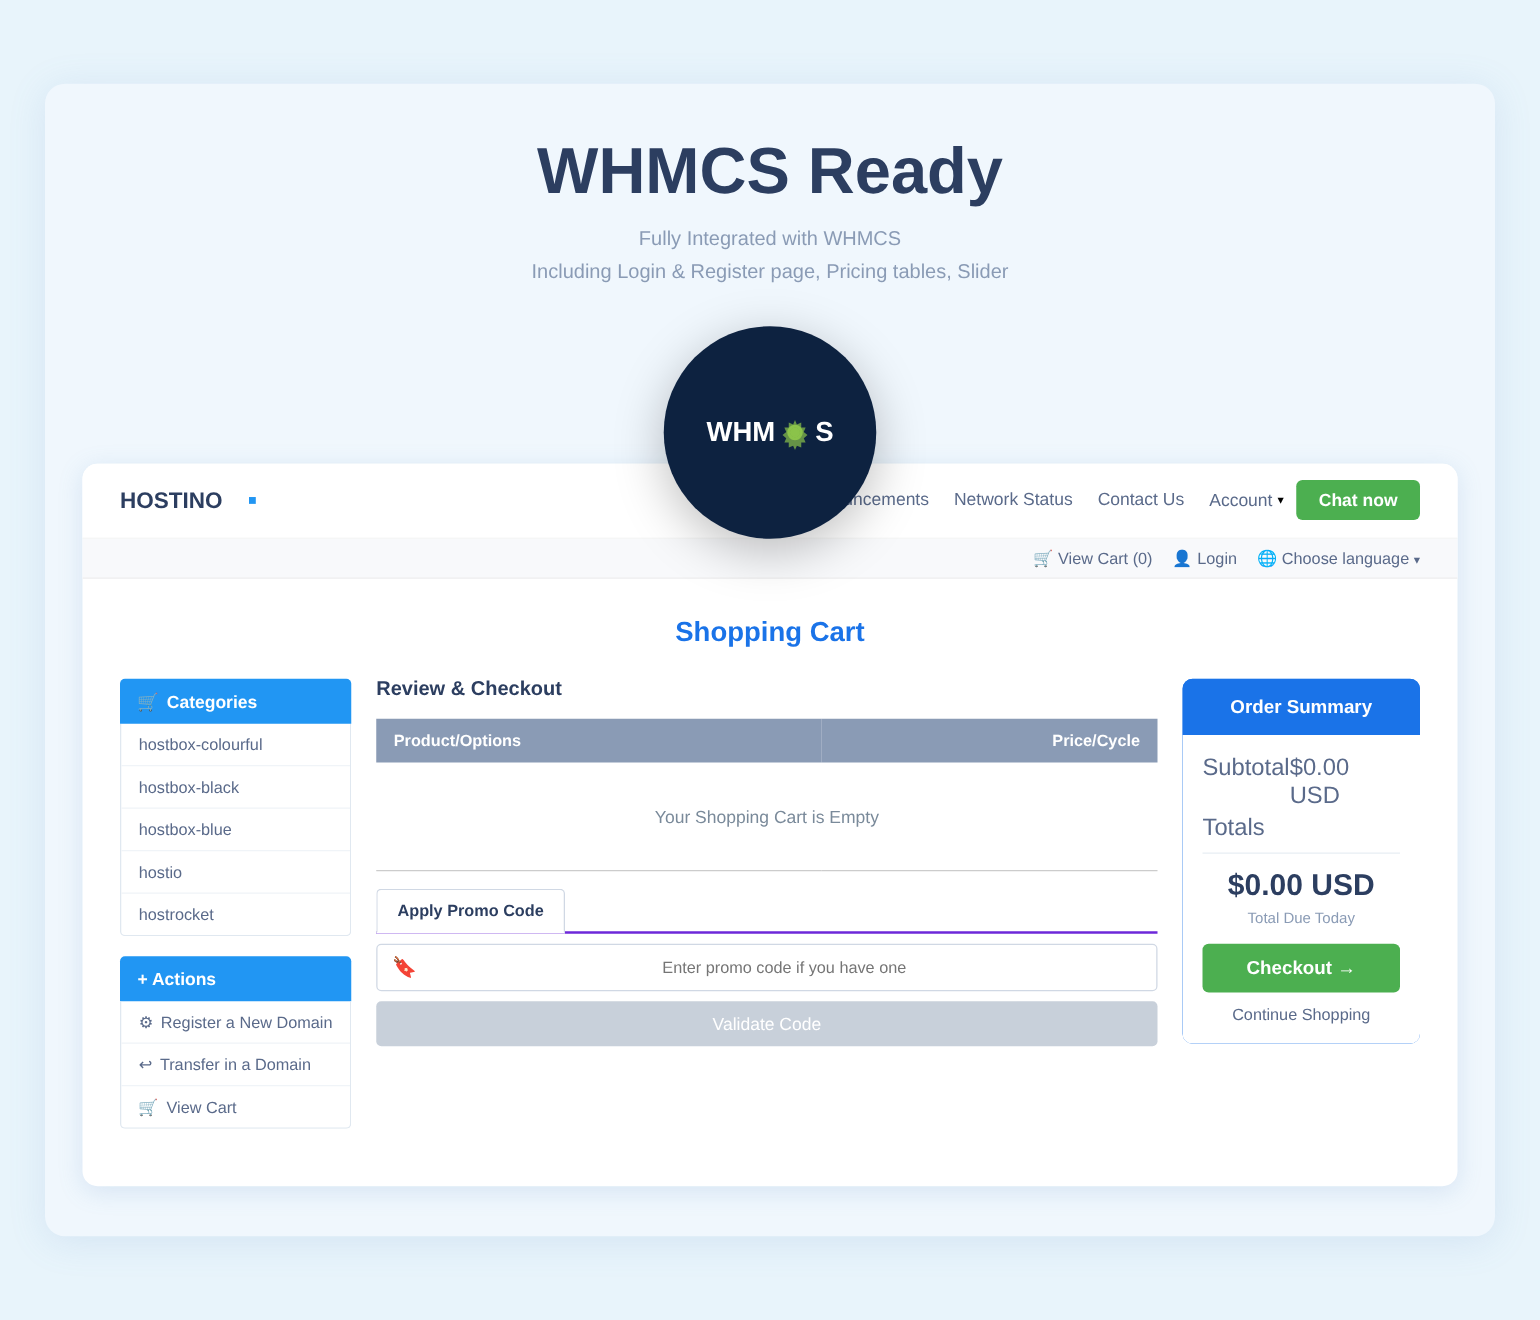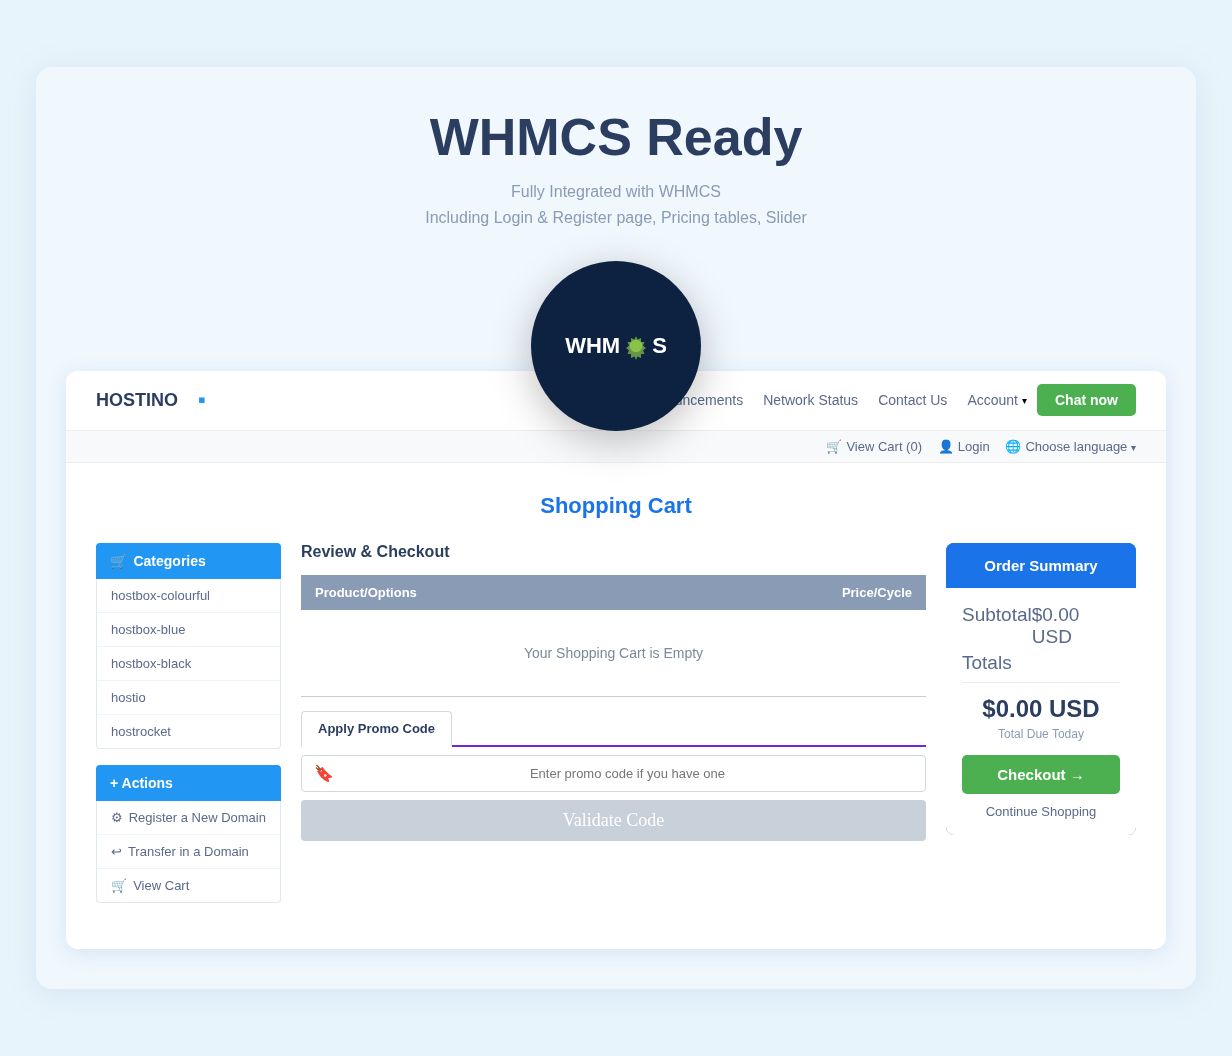--- a/index.html
+++ b/index.html
@@ -274,26 +274,25 @@
       color: #8a9bb5;
       text-align: center;
     }
     .validate-btn {
       display: block;
       width: 100%;
       padding: 10px;
       background: #c8d0da;
       border: none;
       border-radius: 4px;
-      font-size: 18px;
+      font-size: 14px;
       color: #fff;
       cursor: pointer;
       margin-top: 8px;
       font-weight: 500;
-      font-family: Liberation Serif, serif;
     }
     
     .order-summary {
       width: 190px;
       flex-shrink: 0;
     }
     .order-summary-box {
       background: #1a73e8;
       border-radius: 8px;
       overflow: hidden;
@@ -419,22 +418,22 @@
 
         <div class="sidebar">
 
           <div class="sidebar-section">
             <div class="sidebar-header">
               <span>🛒</span>
               <span>Categories</span>
             </div>
             <div class="sidebar-items">
               <div class="sidebar-item">hostbox-colourful</div>
+              <div class="sidebar-item">hostbox-black</div>
               <div class="sidebar-item">hostbox-blue</div>
-              <div class="sidebar-item">hostbox-black</div>
               <div class="sidebar-item">hostio</div>
               <div class="sidebar-item">hostrocket</div>
             </div>
           </div>
 
           <div class="sidebar-section">
             <div class="sidebar-header">+ Actions</div>
             <div class="sidebar-items">
               <div class="sidebar-item with-icon">
                 <span>⚙</span>

